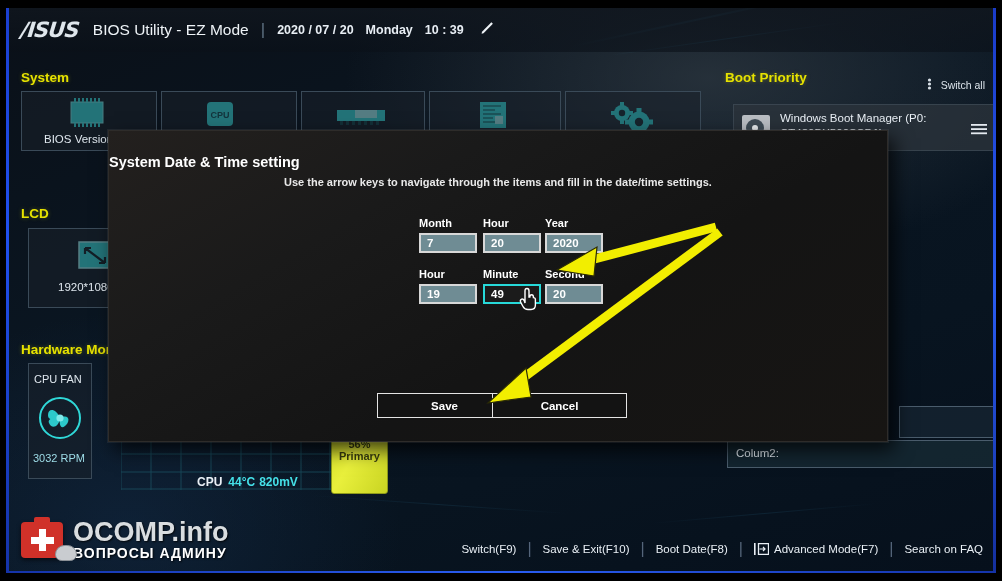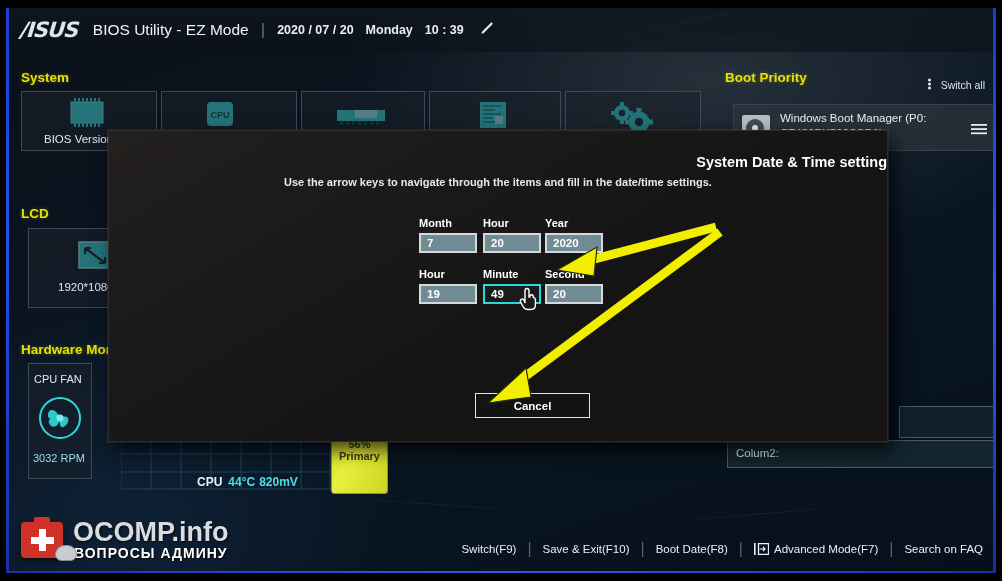--- a/index.html
+++ b/index.html
@@ -121,21 +121,21 @@
 
   
   #dialog {
     position:absolute; left:99px; top:122px; width:780px; height:312px;
     background:linear-gradient(150deg,#23201e 0%,#1a1a1a 30%,#141414 60%,#171513 100%);
     border:1px solid #2e2c2a;
     box-shadow:0 0 0 1px rgba(120,120,120,0.15), 6px 8px 18px rgba(0,0,0,.75);
     z-index:40;
   }
   #dlg-title {
-    position:absolute; left:0; top:23px; width:100%; text-align:right;
+    position:absolute; left:0; top:23px; width:100%; text-align:left;
     color:#ffffff; font-size:14.5px; font-weight:bold;
   }
   #dlg-sub {
     position:absolute; left:0; top:45px; width:100%; text-align:center;
     color:#e9e9e9; font-size:11px; font-weight:bold;
   }
 
   .field-group { position:absolute; }
   .field-label { color:#ffffff; font-size:11px; font-weight:bold; margin-bottom:4px; }
   .field-box {
@@ -170,21 +170,21 @@
   
   #watermark { position:absolute; left:12px; bottom:12px; z-index:55; display:flex; align-items:center;}
   #wm-kit {
     width:42px; height:36px; background:#d03129; border-radius:4px;
     position:relative; box-shadow:0 2px 4px rgba(0,0,0,.6);
   }
   #wm-kit::before{ content:""; position:absolute; left:13px; top:-5px; width:16px; height:6px;
                    background:#d03129; border-radius:2px 2px 0 0;}
   .wm-cross-v { position:absolute; left:18px; top:7px; width:7px; height:22px; background:#fff; }
   .wm-cross-h { position:absolute; left:10px; top:15px; width:23px; height:7px; background:#fff; }
-  #wm-text { margin-left:10px;text-align:center; }
+  #wm-text { margin-left:10px; }
   #wm-main { font-size:27px; font-weight:bold; color:#d9dde0; letter-spacing:0px; line-height:26px;
              text-shadow:1px 1px 2px rgba(0,0,0,.8); }
   #wm-sub  { font-size:14px; font-weight:bold; color:#ffffff; letter-spacing:1px;
              text-shadow:1px 1px 2px rgba(0,0,0,.8); }
   #wm-mouse { position:absolute; left:34px; bottom:0px; width:22px; height:16px;
               background:#c9ccd0; border-radius:10px 10px 7px 7px; border:1px solid #8b9096;}
 </style>
 </head>
 <body>
 
@@ -415,21 +415,22 @@
       <div class="field-group" style="left:372px;top:137px;">
         <div class="field-label" style="margin-left:2px;">Minute</div>
         <div class="field-box focused" style="margin-left:2px;">49</div>
       </div>
       <div class="sep" style="left:444px;top:154px;">:</div>
       <div class="field-group" style="left:434px;top:137px;">
         <div class="field-label" style="margin-left:2px;">Second</div>
         <div class="field-box" style="margin-left:2px;">20</div>
       </div>
 
-      <div class="dlg-btn" style="left:366px;top:262px;width:115px;">Cancel</div>
+      <div class="dlg-btn" style="left:268px;top:262px;width:135px;">Save</div>
+      <div class="dlg-btn" style="left:383px;top:262px;width:135px;">Cancel</div>
     </div>
 
     <div id="cursor-hand">
       <svg width="22" height="26" viewBox="0 0 22 26">
         <path d="M7 17 L7 5 Q7 2.5 9 2.5 Q11 2.5 11 5 L11 11 L11.8 11 Q11.8 8.8 13.6 8.8 Q15.4 8.8 15.4 11 L15.4 11.6 Q17.4 11.6 17.4 13.6 L17.4 19 Q17.4 23.5 13 23.5 L10 23.5 Q6.4 23.5 5 20.5 L2.6 16 Q1.8 14 3.6 13.2 Q5.2 12.6 6.2 14.6 Z" fill="#1a1a1a" stroke="#ffffff" stroke-width="1.4"></path>
       </svg>
     </div>
 
     <svg id="arrows" viewBox="0 0 984 565">
 

